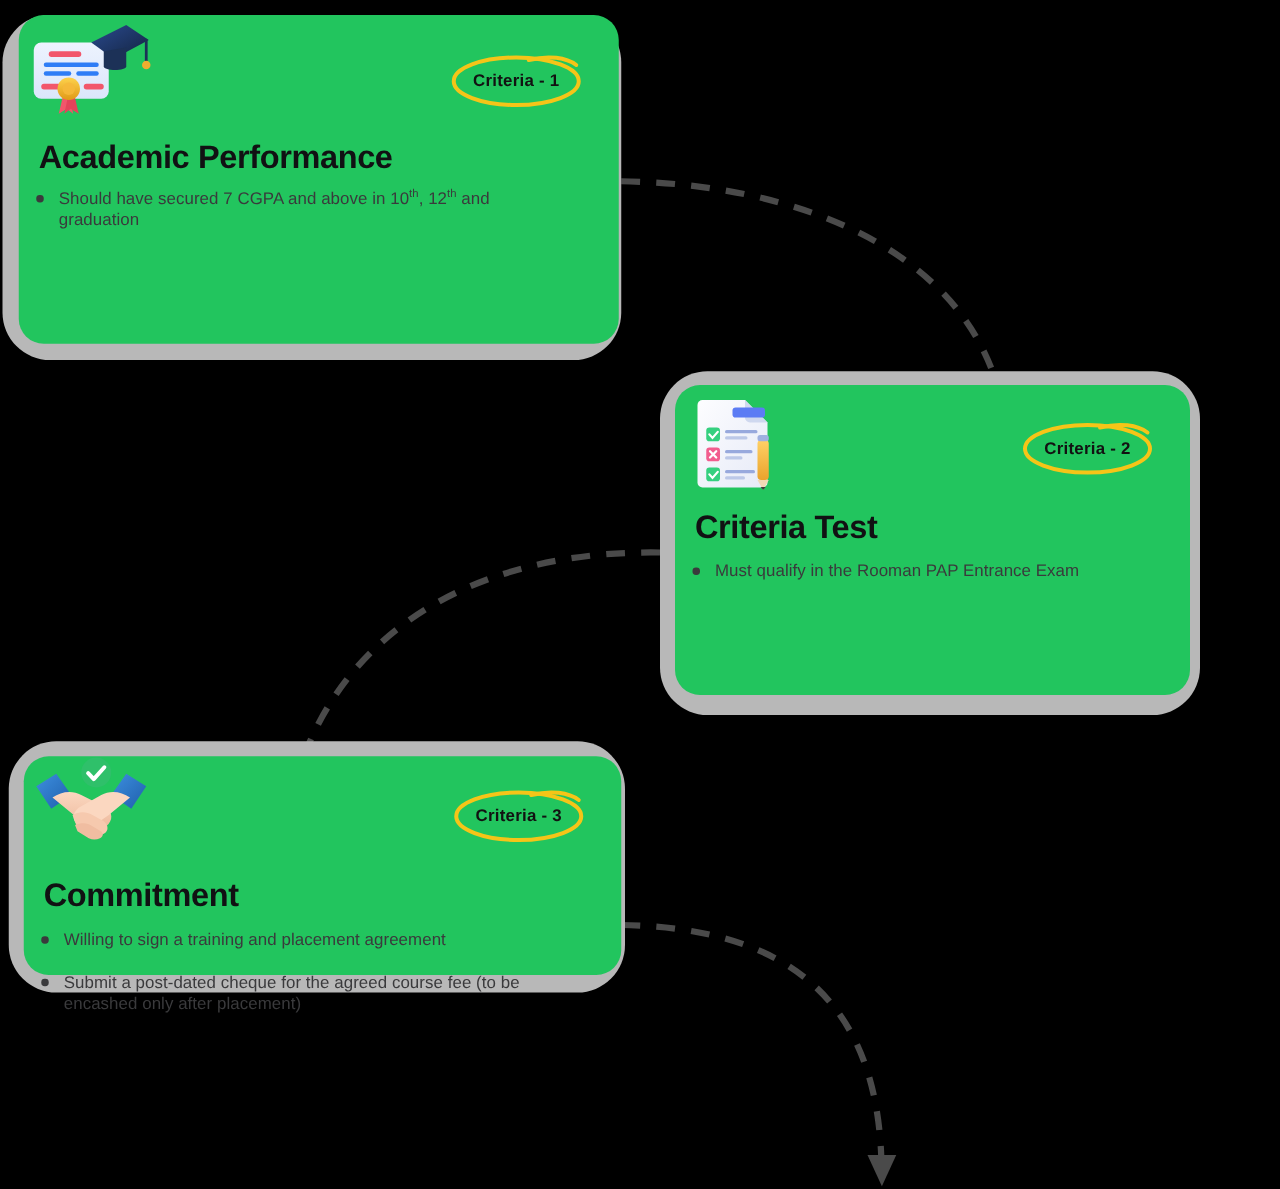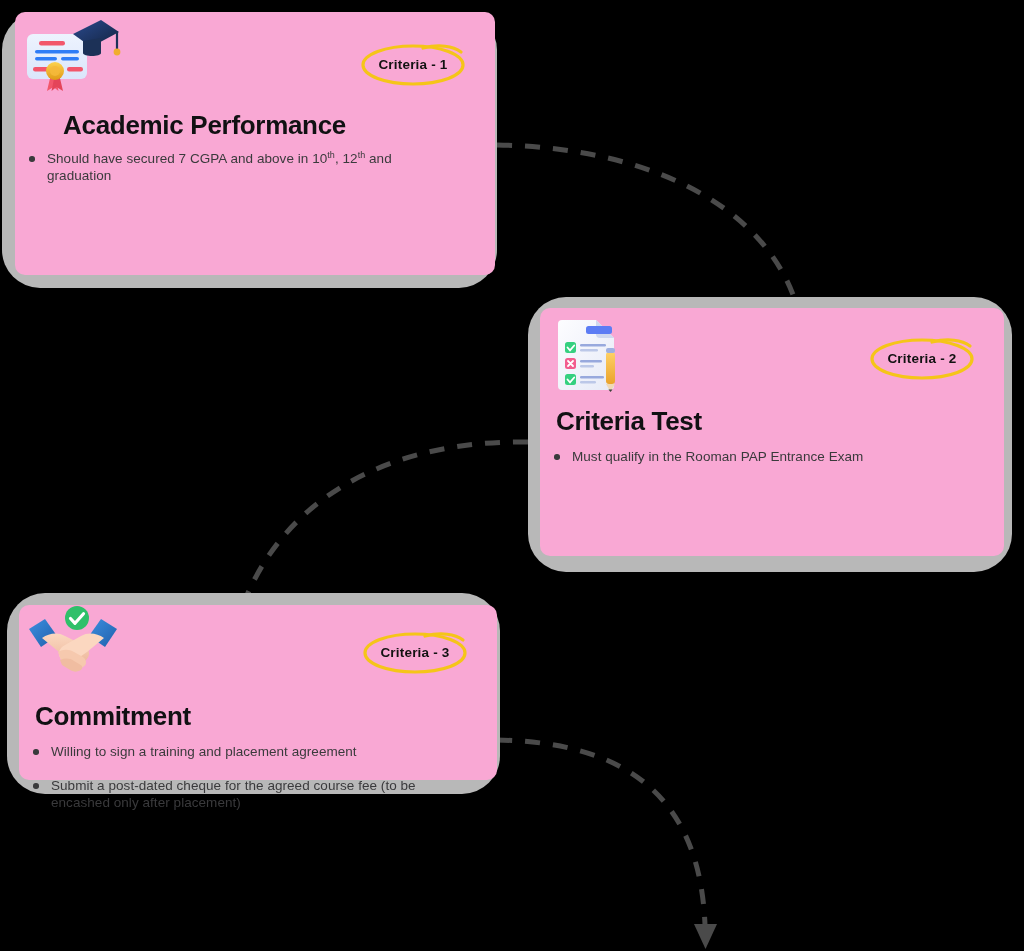--- a/index.html
+++ b/index.html
@@ -23,22 +23,22 @@
   }
   .card-frame{
     position:absolute;
     left:0;top:0;
     width:100%;height:100%;
     background:#b8b8b8;
     border-radius:38px;
   }
   .card-face{
     position:absolute;
-    background:#f9a8d4;
-    border-radius:10px;
+    background:#22c55e;
+    border-radius:20px;
     box-sizing:border-box;
   }
   
   .c1 .card-face{left:13px;top:0px;right:2px;bottom:13px;}
   .c2 .card-face{left:12px;top:11px;right:8px;bottom:16px;}
   .c3 .card-face{left:12px;top:12px;right:3px;bottom:14px;}
 
   .card-inner{
     position:absolute;
     left:0;top:0;right:0;bottom:0;
@@ -168,34 +168,34 @@
         </div>
 
         <div class="badge">
           <svg width="104" height="44" viewBox="0 0 104 44">
             <ellipse cx="52" cy="23" rx="50" ry="19" fill="none" stroke="#f5c518" stroke-width="3.2"></ellipse>
             <path d="M62 6 C78 2 92 4 100 10" fill="none" stroke="#f5c518" stroke-width="3.2" stroke-linecap="round"></path>
           </svg>
           <span class="badge-label">Criteria - 1</span>
         </div>
 
-        <h2 class="card-title" style="left:16px;top:98px;margin-left:32px;">Academic Performance</h2>
+        <h2 class="card-title" style="left:16px;top:98px;">Academic Performance</h2>
 
         <ul class="bullets" style="left:12px;top:138px;width:380px;">
           <li>
             <span class="dot"></span>
             <span>Should have secured 7 CGPA and above in 10</span><sup>th</sup><span>, 12</span><sup>th</sup><span> and graduation</span>
           </li>
         </ul>
 
       </div>
     </div>
   </div>
 
-  <div class="card c2" style="left:528px;top:297px;width:484px;height:275px;">
+  <div class="card c2" style="left:528px;top:297px;width:432px;height:275px;">
     <div class="card-frame"></div>
     <div class="card-face">
       <div class="card-inner">
 
         <div class="icon-wrap" style="left:6px;top:6px;">
           <svg width="90" height="80" viewBox="0 0 90 80">
             <defs>
               <linearGradient id="paperG" x1="0" y1="0" x2="1" y2="1">
                 <stop offset="0%" stop-color="#fdfdff"></stop>
                   <stop offset="100%" stop-color="#e6eaf7"></stop>

